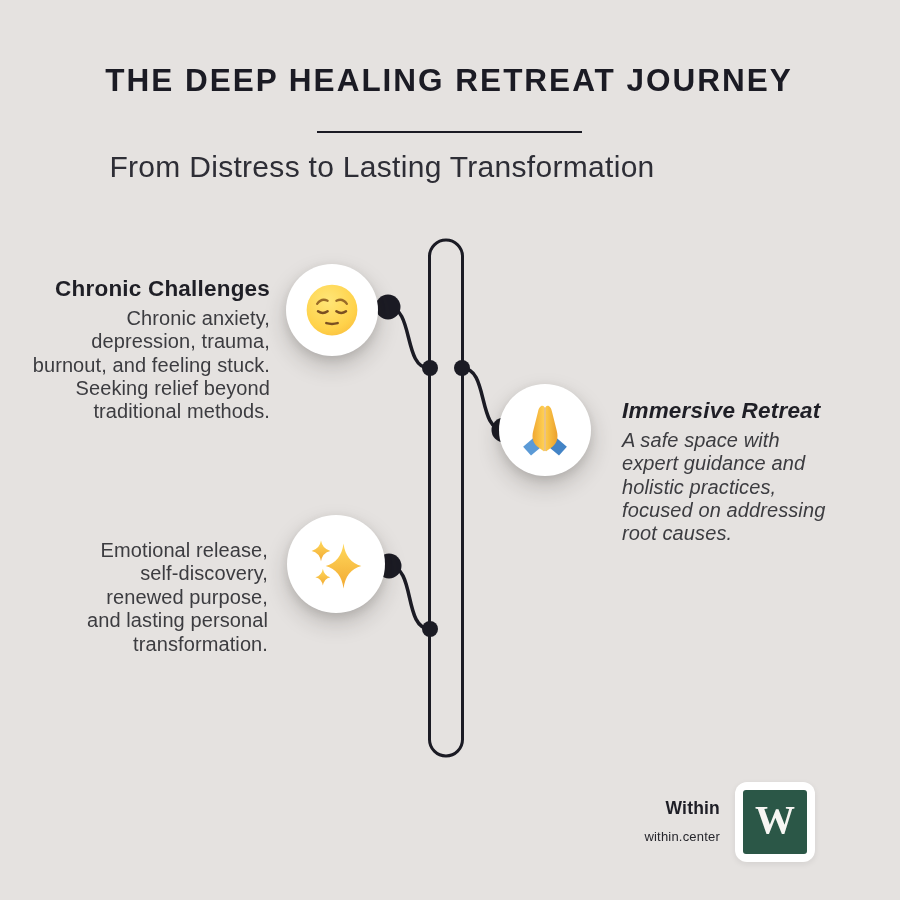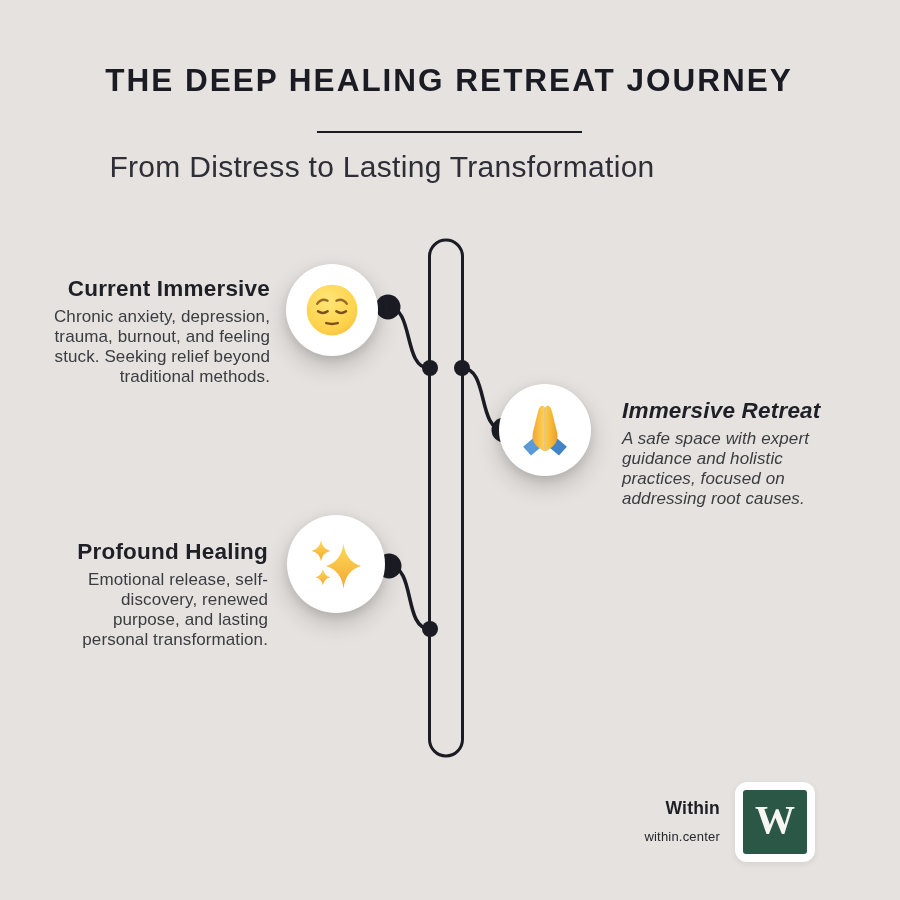--- a/index.html
+++ b/index.html
@@ -39,21 +39,21 @@
   .c2{left:499px;top:384px;width:92px;height:92px;}
   .c3{left:287px;top:515px;width:98px;height:98px;}
 
   
   .node-text{line-height:1.17;}
   .node-text h2{
     margin:0 0 5px 0;font-size:22.5px;font-weight:800;color:#1f1f26;
     letter-spacing:0.2px;line-height:1.15;
   }
   .node-text p{
-    margin:0;font-size:17px;color:#3c3c40;letter-spacing:0.1px;
+    margin:0;font-size:20px;color:#3c3c40;letter-spacing:0.1px;
   }
   .t1{left:32px;top:276px;width:238px;text-align:right;}
   .t2{left:622px;top:398px;width:205px;text-align:left;font-style:italic;}
   .t3{left:68px;top:539px;width:200px;text-align:right;}
 
   
   .brand-name{
     right:180px;top:798px;font-size:17.5px;font-weight:800;color:#1e1e26;
     text-align:right;letter-spacing:0.2px;
   }
@@ -116,21 +116,21 @@
       <path d="M49 25 Q44 18 37 21.5"></path>
     </g>
     <g fill="none" stroke="#7a4f21" stroke-width="2.8" stroke-linecap="round">
       <path d="M16 33.5 Q21.5 37.5 27 33.5"></path>
       <path d="M48 33.5 Q42.5 37.5 37 33.5"></path>
       <path d="M25.5 47 Q32 48.8 38.5 47"></path>
     </g>
   </svg>
 </div>
 <div class="abs node-text t1">
-  <h2>Current Immersive</h2>
+  <h2>Chronic Challenges</h2>
   <p>Chronic anxiety, depression, trauma, burnout, and feeling stuck. Seeking relief beyond traditional methods.</p>
 </div>
 
 <div class="abs node-circle c2">
   <svg width="56" height="56" viewBox="0 0 64 64">
     <defs>
       <linearGradient id="handL" x1="0" y1="0" x2="1" y2="0">
         <stop offset="0" stop-color="#f0a832"></stop>
         <stop offset="1" stop-color="#ffd054"></stop>
       </linearGradient>
@@ -158,21 +158,20 @@
         <stop offset="0" stop-color="#ffd95c"></stop>
         <stop offset="1" stop-color="#f2a932"></stop>
       </linearGradient>
     </defs>
     <path d="M40 10 Q42.5 29.5 59 34 Q42.5 38.5 40 58 Q37.5 38.5 21 34 Q37.5 29.5 40 10 Z" fill="url(#sparkGrad)"></path>
     <path d="M16 7 Q17.5 16 26 18 Q17.5 20 16 29 Q14.5 20 6 18 Q14.5 16 16 7 Z" fill="url(#sparkGrad)"></path>
     <path d="M18 37 Q19.3 44.5 26 46 Q19.3 47.5 18 55 Q16.7 47.5 10 46 Q16.7 44.5 18 37 Z" fill="url(#sparkGrad)"></path>
   </svg>
 </div>
 <div class="abs node-text t3">
-  <h2>Profound Healing</h2>
   <p>Emotional release, self-discovery, renewed purpose, and lasting personal transformation.</p>
 </div>
 
 <div class="abs brand-name">Within</div>
 <div class="abs brand-site">within.center</div>
 <div class="abs logo-box">
   <div class="logo-inner">
     <span class="logo-letter">W</span>
   </div>
 </div>

